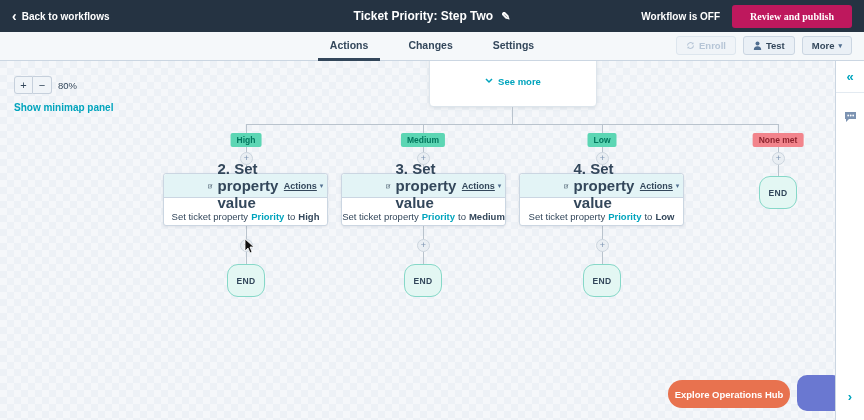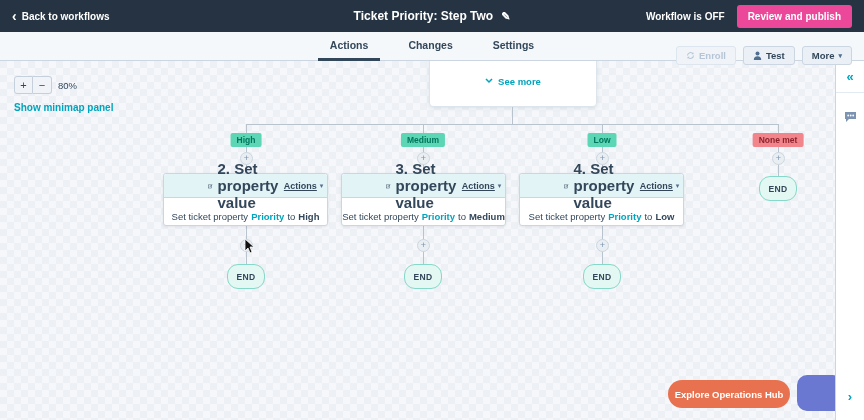--- a/index.html
+++ b/index.html
@@ -8,32 +8,32 @@
   .app { position:relative; width:864px; height:420px; background:#edf1f6; overflow:hidden; }
 
   
   .topbar { position:absolute; top:0; left:0; width:864px; height:32px; background:#253342; display:flex; align-items:center; z-index:30; }
   .back { position:absolute; left:12px; display:flex; align-items:center; gap:5px; color:#fff; font-size:10px; font-weight:700; cursor:pointer; }
   .back .chev { font-size:14px; line-height:10px; font-weight:700; }
   .title-wrap { position:absolute; left:0; right:0; text-align:center; color:#fff; font-size:12px; font-weight:700; display:flex; justify-content:center; align-items:center; gap:8px; }
   .pencil { font-size:11px; color:#fff; }
   .topbar-right { position:absolute; right:12px; display:flex; align-items:center; gap:12px; }
   .wf-status { color:#fff; font-size:10px; font-weight:600; }
-  .publish-btn { background:#ec4899; color:#fff; border:none; font-family:Liberation Sans, sans-serif; font-size:10px; font-weight:700; padding:6px 11px; border-radius:3px; cursor:pointer; }
+  .publish-btn { background:#be185d; color:#fff; border:none; font-family:Liberation Serif, serif; font-size:10px; font-weight:700; padding:6px 18px; border-radius:3px; cursor:pointer; }
 
   
   .toolbar { position:absolute; top:32px; left:0; width:864px; height:29px; background:#f5f8fa; border-bottom:1px solid #cbd6e2; z-index:25; }
   .tb-left { position:absolute; left:14px; top:5px; display:flex; gap:8px; }
   .tb-btn { display:flex; align-items:center; gap:4px; background:#eaf0f6; border:1px solid #cbd6e2; border-radius:3px; font-family:inherit; font-size:9.5px; font-weight:600; color:#33475b; padding:3px 9px; cursor:pointer; }
   .tb-btn .ico { display:inline-flex; }
   .tb-btn.disabled { color:#b6c5d6; background:#f0f4f8; border-color:#dde6ee; cursor:default; }
   .tabs { position:absolute; left:0; right:0; top:0; height:29px; display:flex; justify-content:center; gap:16px; }
   .tab { height:29px; display:flex; align-items:center; padding:0 12px; font-size:10.5px; font-weight:600; color:#33475b; cursor:pointer; border-bottom:3px solid transparent; }
   .tab.active { border-bottom-color:#33475b; }
-  .tb-right { position:absolute; right:12px; top:14px; display:flex; gap:7px;padding-left:28px; }
+  .tb-right { position:absolute; right:12px; top:4px; display:flex; gap:7px;padding-left:28px; }
   .caret { font-size:7px; color:#516f90; }
 
   
   .canvas { position:absolute; top:61px; left:0; width:864px; height:359px; overflow:hidden;
     background-color:#edf1f6;
     background-image:
       linear-gradient(45deg, rgba(255,255,255,.45) 25%, transparent 25%, transparent 75%, rgba(255,255,255,.45) 75%),
       linear-gradient(45deg, rgba(255,255,255,.45) 25%, transparent 25%, transparent 75%, rgba(255,255,255,.45) 75%);
     background-size:14px 14px; background-position:0 0,7px 7px; }
 
@@ -63,21 +63,21 @@
   .card { position:absolute; top:112px; width:165px; height:53px; background:#fff; border:1px solid #cbd6e2; border-radius:3px; box-shadow:0 1px 3px rgba(45,62,80,.10); }
   .card-head { height:24px; background:#e3f4f6; border-bottom:1px solid #cbd6e2; border-radius:3px 3px 0 0; display:flex; align-items:center; justify-content:space-between; padding:0 8px; }
   .card-head-left { display:flex; align-items:center; gap:5px; font-size:15px; font-weight:600; color:#33475b;padding-left:36px; }
   .card-actions { display:flex; align-items:center; gap:3px; cursor:pointer; }
   .card-actions .lbl { font-size:9px; font-weight:700; color:#33475b; text-decoration:underline; }
   .card-body { height:36px; display:flex; align-items:center; justify-content:center; gap:3px; font-size:9.5px; color:#33475b; }
   .prop-link { color:#00a4bd; font-weight:600; cursor:pointer; }
   .prop-val { font-weight:700; }
 
   
-  .end-pill { position:absolute; width:38px; height:25px; border-radius:11px; background:#e3f7f3; border:1px solid #86d8c8; color:#33475b; font-size:8.5px; font-weight:700; letter-spacing:.4px; display:flex; align-items:center; justify-content:center; }
+  .end-pill { position:absolute; width:38px; height:33px; border-radius:11px; background:#e3f7f3; border:1px solid #86d8c8; color:#33475b; font-size:8.5px; font-weight:700; letter-spacing:.4px; display:flex; align-items:center; justify-content:center; }
 
   
   .explore-btn { position:absolute; left:668px; top:319px; width:122px; height:28px; border:none; border-radius:14px; background:#e8724f; color:#fff; font-family:inherit; font-size:9.5px; font-weight:700; cursor:pointer; }
   .help-btn { position:absolute; left:797px; top:314px; width:39px; height:36px; border:none; border-radius:10px 10px 3px 10px; background:#6a78d1; color:#fff; font-family:inherit; font-size:10.5px; font-weight:700; cursor:pointer;padding-left:46px; }
 
   
   .sidebar { position:absolute; top:61px; right:0; width:29px; height:359px; background:#fff; border-left:1px solid #cbd6e2; z-index:20; display:flex; flex-direction:column; align-items:center; }
   .collapse { margin-top:8px; color:#00a4bd; font-size:13px; font-weight:700; cursor:pointer; }
   .sb-divider { width:29px; height:1px; background:#e3eaf1; margin-top:8px; }
   .sb-comment { margin-top:18px; cursor:pointer; display:flex; }

